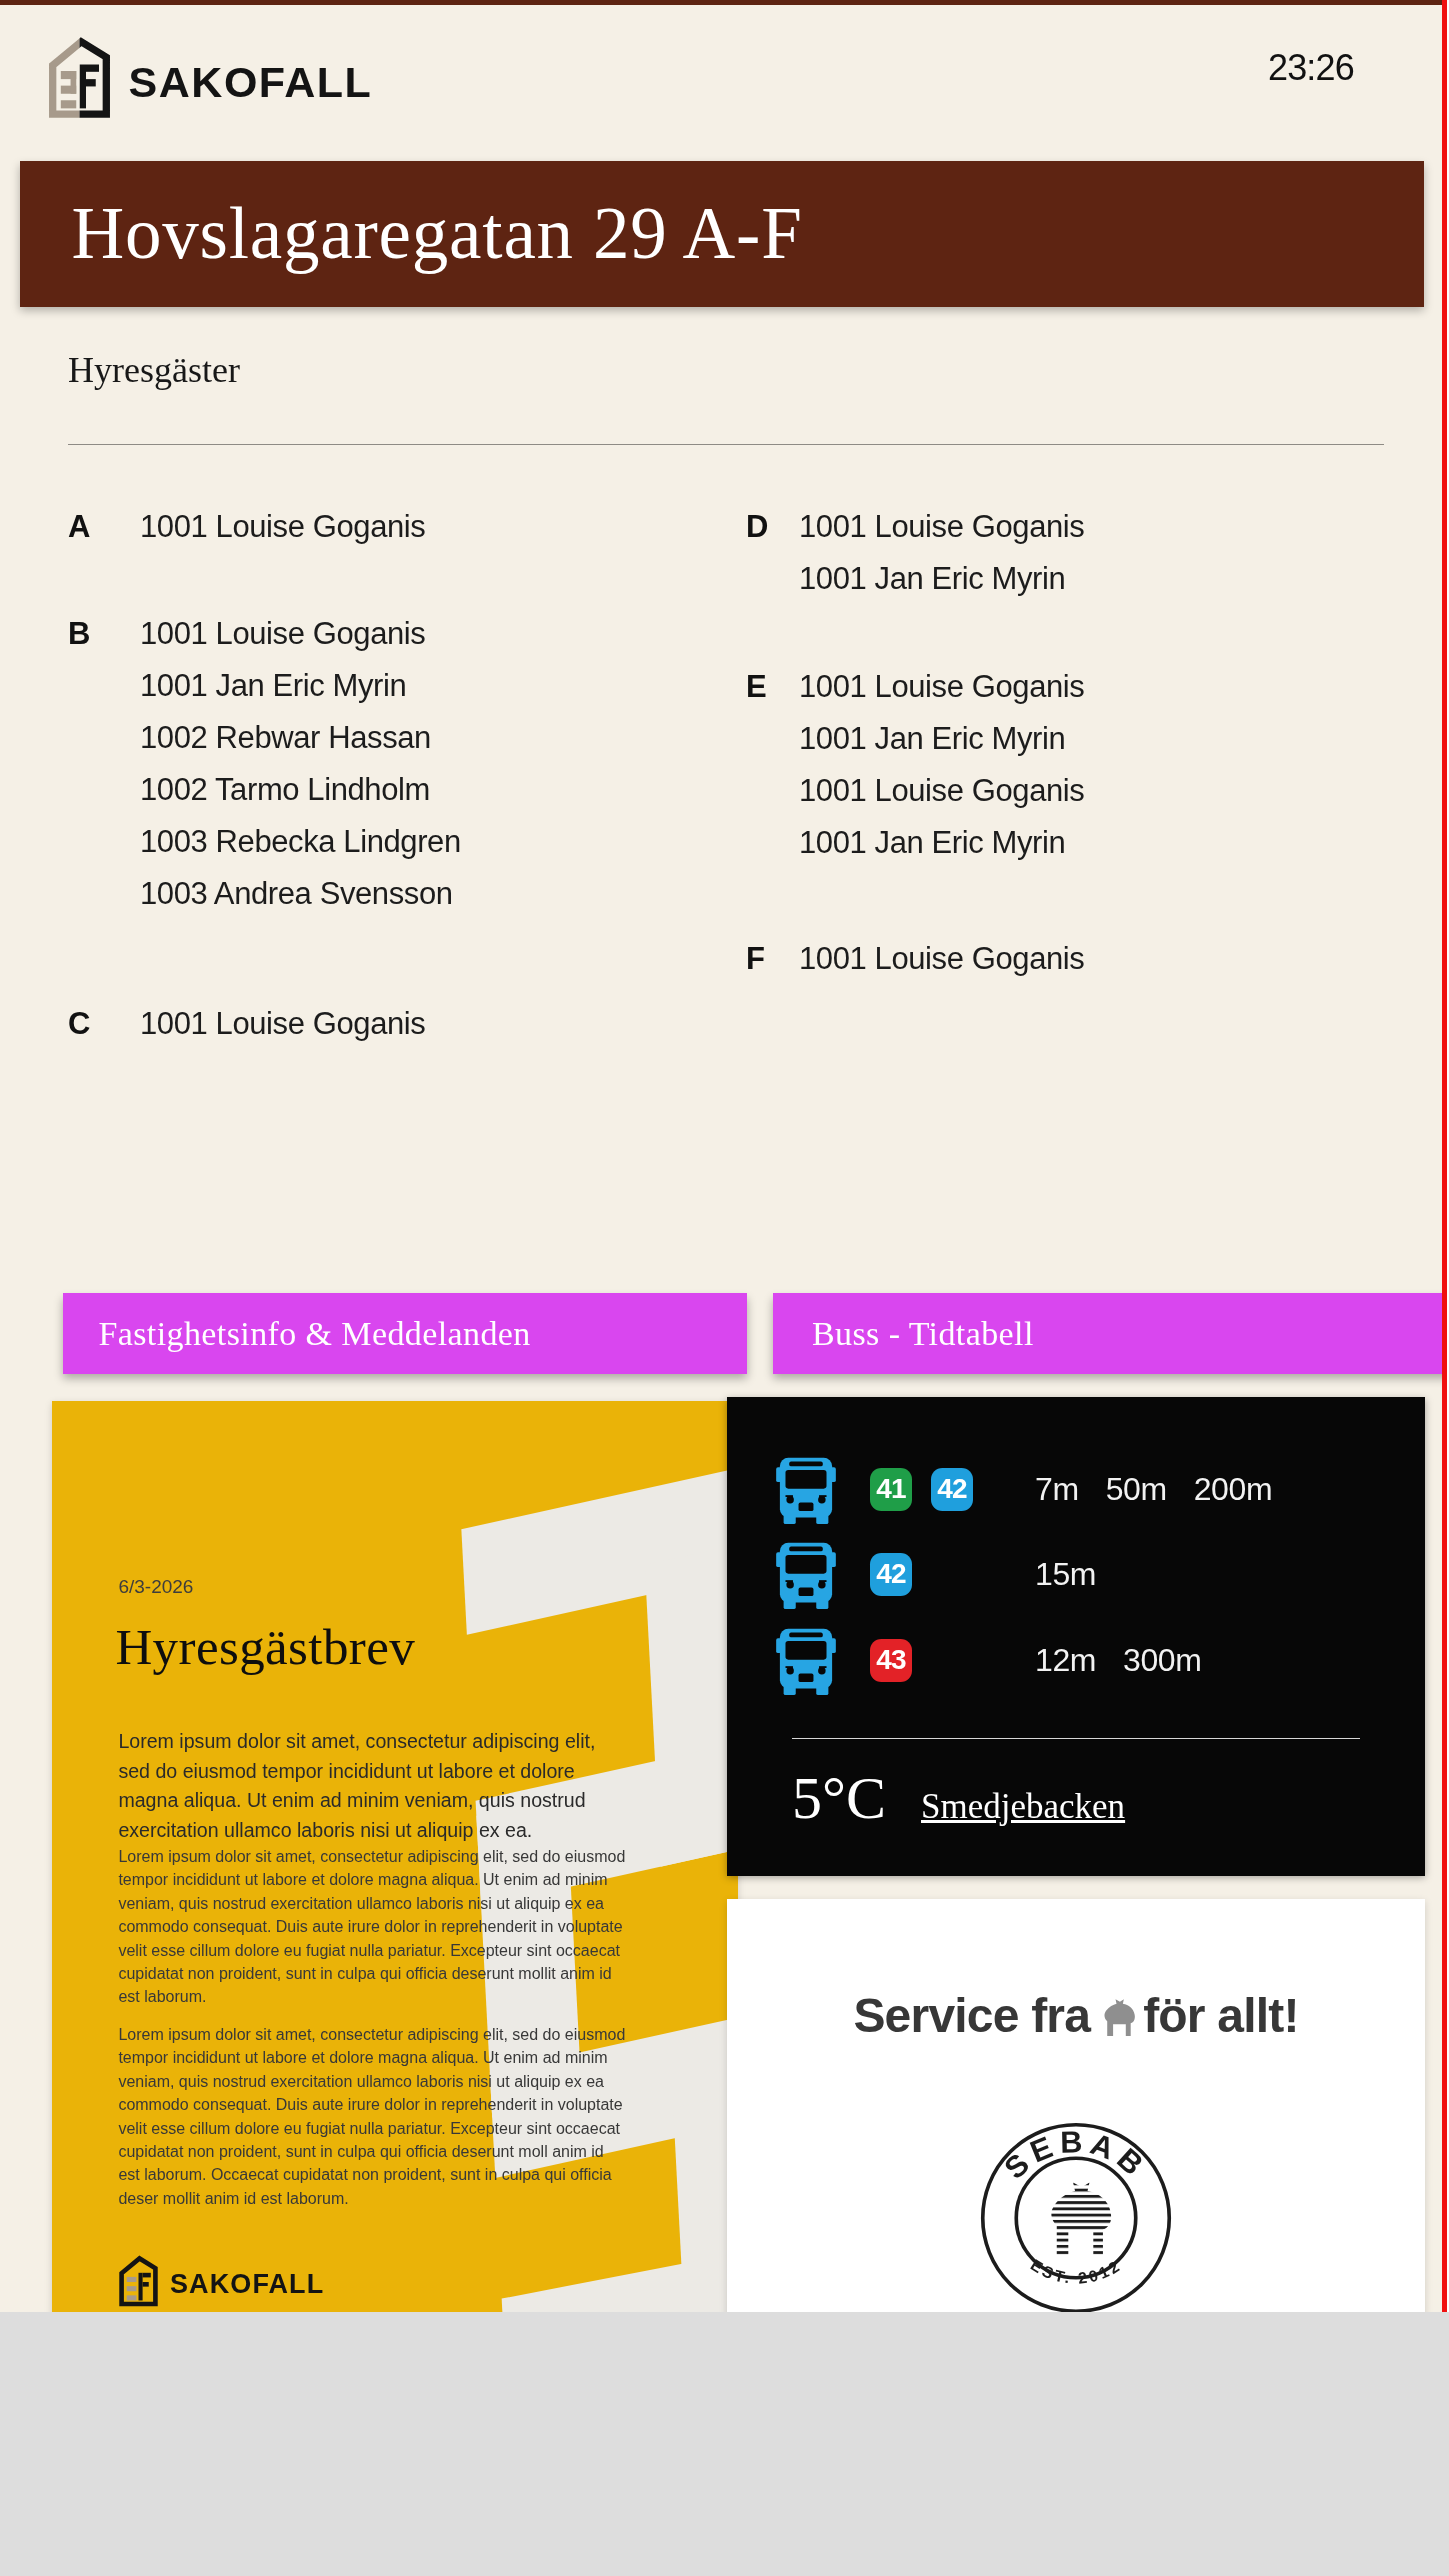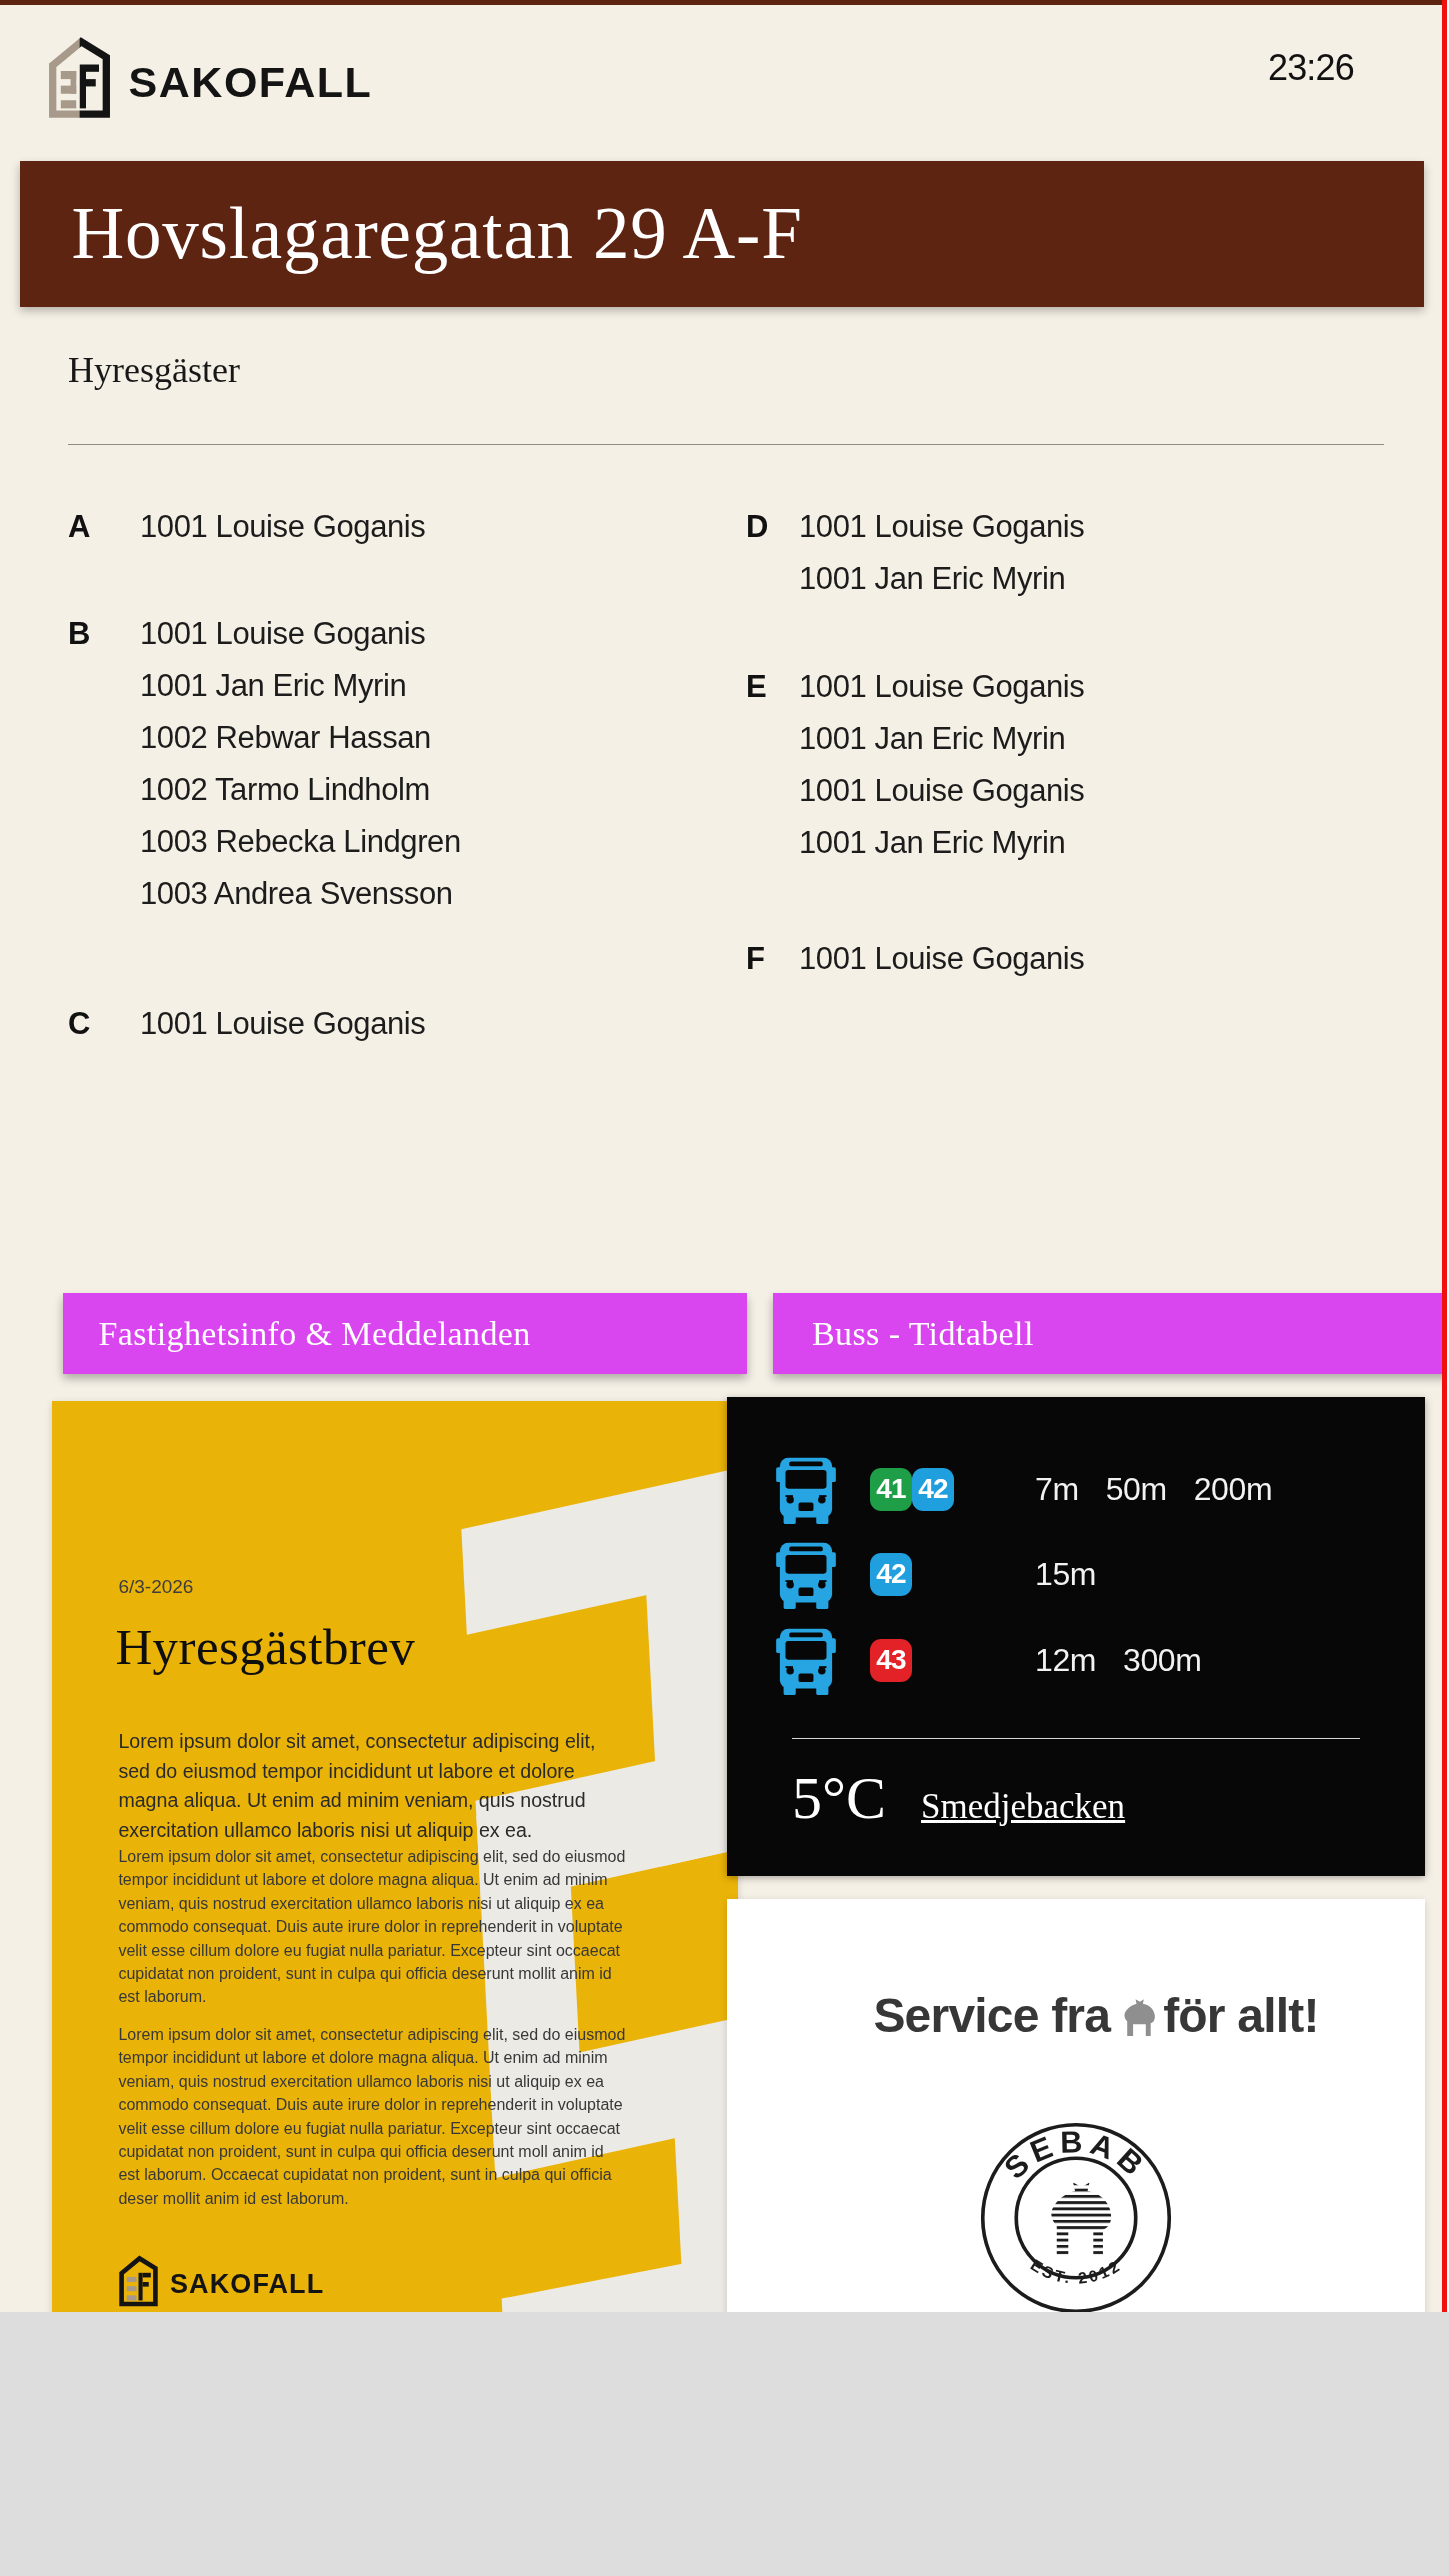--- a/index.html
+++ b/index.html
@@ -78,40 +78,40 @@
   .doc-logo svg{width:41px;height:56px;}
   .doc-logo .doc-brand-word{margin-left:10.6px;font-size:27px;font-weight:bold;color:#141414;letter-spacing:1.1px;margin-top:7.6px;}
 
   
   .bus-panel{
     position:absolute;left:727px;top:1397px;width:698px;height:479px;background:#070707;
     box-shadow:0 2.3px 7.6px rgba(0,0,0,.35);
   }
   .bus-row{position:absolute;left:0;width:100%;height:79px;}
   .bus-row .bus-ic{position:absolute;left:48px;top:4.5px;width:62px;height:69px;}
-  .badges{position:absolute;left:143px;top:16.6px;display:flex;gap:0;}
+  .badges{position:absolute;left:143px;top:16.6px;display:flex;gap:19px;}
   .badge{
     width:42px;height:43px;border-radius:11.3px;display:flex;align-items:center;justify-content:center;
     color:#fff;font-size:28px;font-weight:bold;letter-spacing:-0.8px;
   }
   .times{position:absolute;left:308px;top:16.6px;display:flex;gap:27px;}
   .times span{color:#f2f2f2;font-size:32px;letter-spacing:-0.4px;line-height:43px;}
   .bus-divider{position:absolute;left:65px;top:341px;width:568px;border-top:1.5px solid #d6d6d6;}
   .weather{position:absolute;left:65px;top:367px;display:flex;align-items:baseline;}
   .weather .temp{color:#fff;font-family:"Liberation Serif","DejaVu Serif",serif;font-size:60px;}
   .weather .place{color:#fff;font-family:"Liberation Serif","DejaVu Serif",serif;font-size:35px;margin-left:35px;text-decoration:underline;}
 
   
   .ad-panel{
     position:absolute;left:727px;top:1899px;width:698px;height:487px;background:#ffffff;
     box-shadow:0 2.3px 7.6px rgba(0,0,0,.15);
   }
   .ad-headline{
     position:absolute;left:0;top:89px;width:100%;text-align:center;
-    font-size:48px;font-weight:bold;color:#373737;letter-spacing:-0.8px;white-space:nowrap;padding-left:20px;
+    font-size:48px;font-weight:bold;color:#373737;letter-spacing:-0.8px;white-space:nowrap;
   }
   .ad-headline svg{width:50px;height:44px;vertical-align:-4.5px;margin:0 1.5px;}
   .sebab{position:absolute;left:247px;top:217px;width:204px;height:204px;}
 
   
   .footer{
     position:absolute;left:0;top:2411px;width:1443px;height:160px;background:#5e2412;
     display:flex;align-items:center;justify-content:center;
   }
   .footer .fitem{color:#fff;font-size:33px;letter-spacing:-0.4px;}

